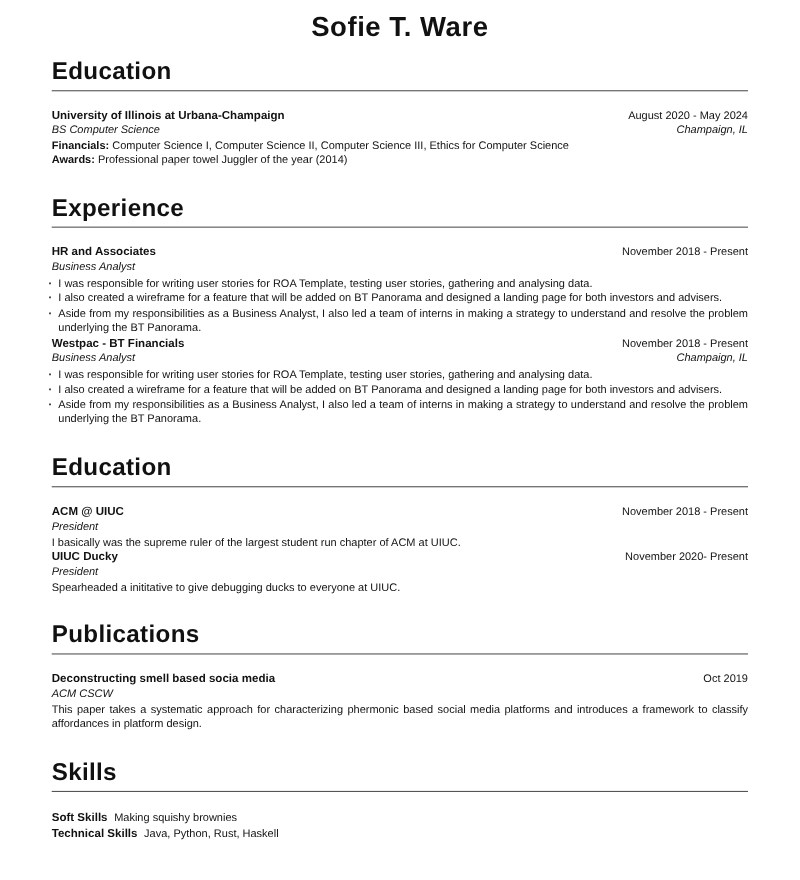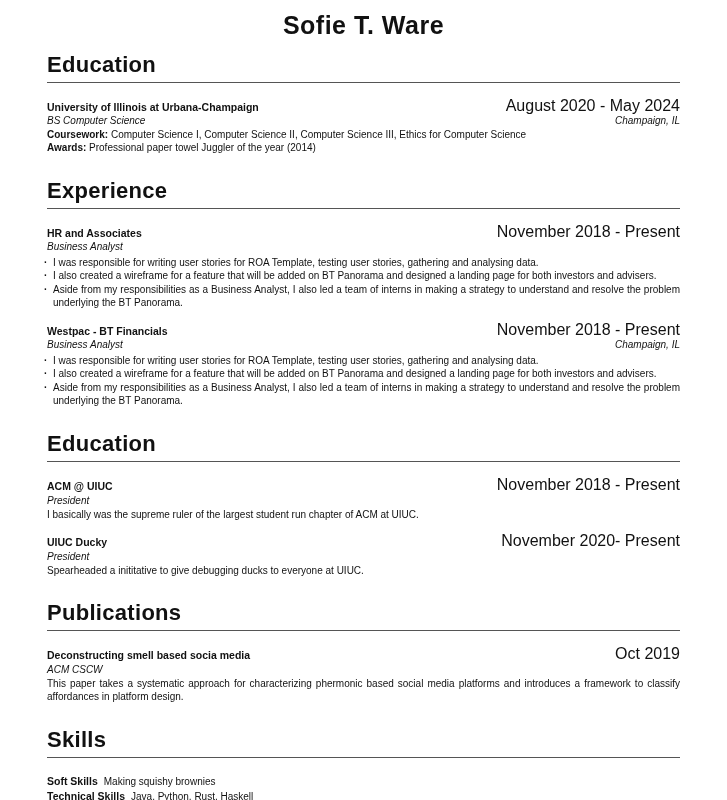--- a/index.html
+++ b/index.html
@@ -43,30 +43,30 @@
     line-height: 1.1;
     margin: 0;
     letter-spacing: 0.3px;
   }
   .rule {
     border: none;
     border-top: 1px solid #555555;
     margin: 5px 0 9px 0;
   }
   
-  .entry { margin-top: 13px; }
+  .entry { }
   .entry.first-entry { margin-top: 16px; }
   .row {
     display: flex;
     justify-content: space-between;
     align-items: baseline;
     line-height: 13.5px;
   }
   .row .left-strong { font-weight: bold; font-size: 10.5px; }
-  .row .right-date { font-size: 16px; }
+  .row .right-date { font-size: 10px; }
   .row .left-italic, .row .right-italic { font-style: italic; font-size: 10px; }
   .body-text {
     font-size: 10px;
     line-height: 13.5px;
     text-align: justify;
   }
   .inline-line { font-size: 10px; line-height: 13.5px; }
   .inline-label { font-weight: bold; }
   .bullets { margin-top: 2px; }
   .bullet {
@@ -104,21 +104,21 @@
     <div class="entry first-entry">
       <div class="row">
         <span class="left-strong">University of Illinois at Urbana-Champaign</span>
         <span class="right-date">August 2020 - May 2024</span>
       </div>
       <div class="row">
         <span class="left-italic">BS Computer Science</span>
         <span class="right-italic">Champaign, IL</span>
       </div>
       <div class="inline-line">
-        <span class="inline-label">Coursework:</span>
+        <span class="inline-label">Financials:</span>
         <span>Computer Science I, Computer Science II, Computer Science III, Ethics for Computer Science</span>
       </div>
       <div class="inline-line">
         <span class="inline-label">Awards:</span>
         <span>Professional paper towel Juggler of the year (2014)</span>
       </div>
     </div>
   </div>
 
   <div class="section">

